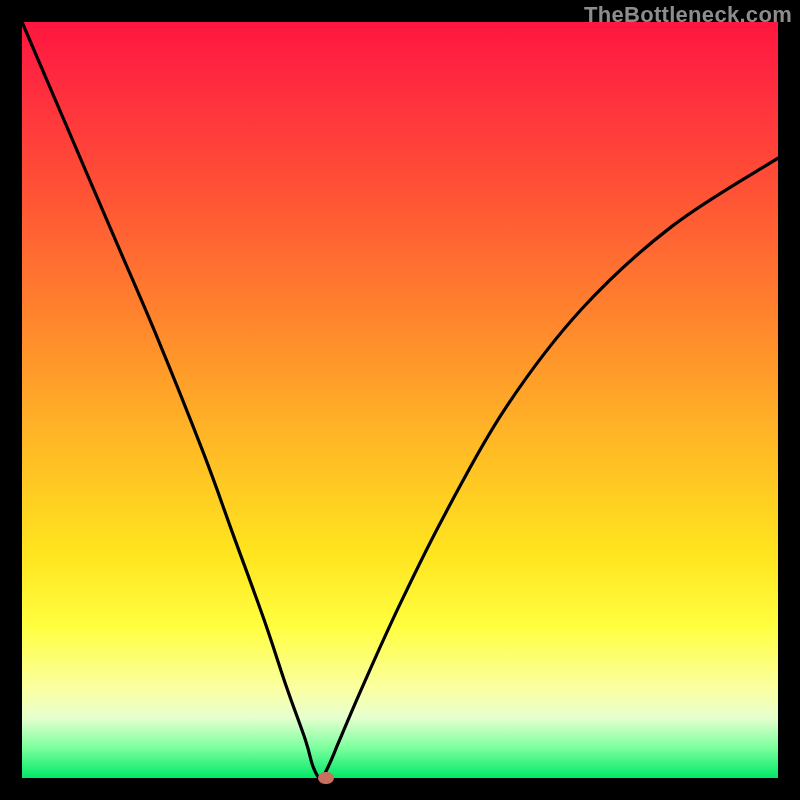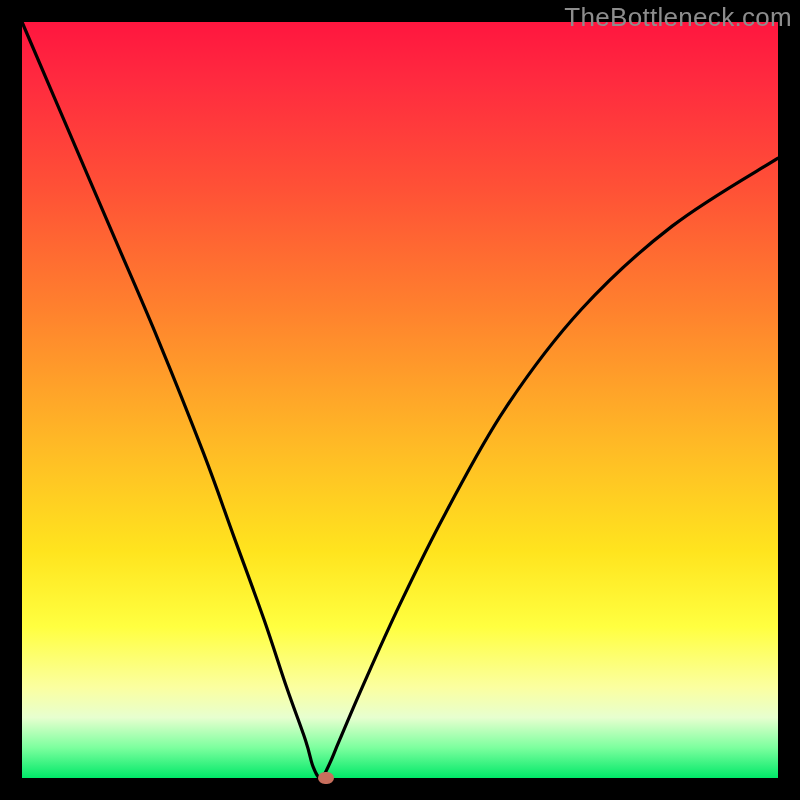--- a/index.html
+++ b/index.html
@@ -35,22 +35,22 @@
       #fbffa0 88%,
       #e7ffcf 92%,
       #7cff9e 96%,
       #00e868 100%);
   }
   .watermark {
     position: absolute;
     top: 2px;
     right: 8px;
     color: #8d8d8d;
-    font-size: 26px;
-    font-weight: 400;
+    font-size: 22px;
+    font-weight: 700;
     letter-spacing: 0.3px;
     user-select: none;
   }
   svg.curve {
     position: absolute;
     left: 0; top: 0;
     width: 756px; height: 756px;
     overflow: visible;
   }
   .marker {

